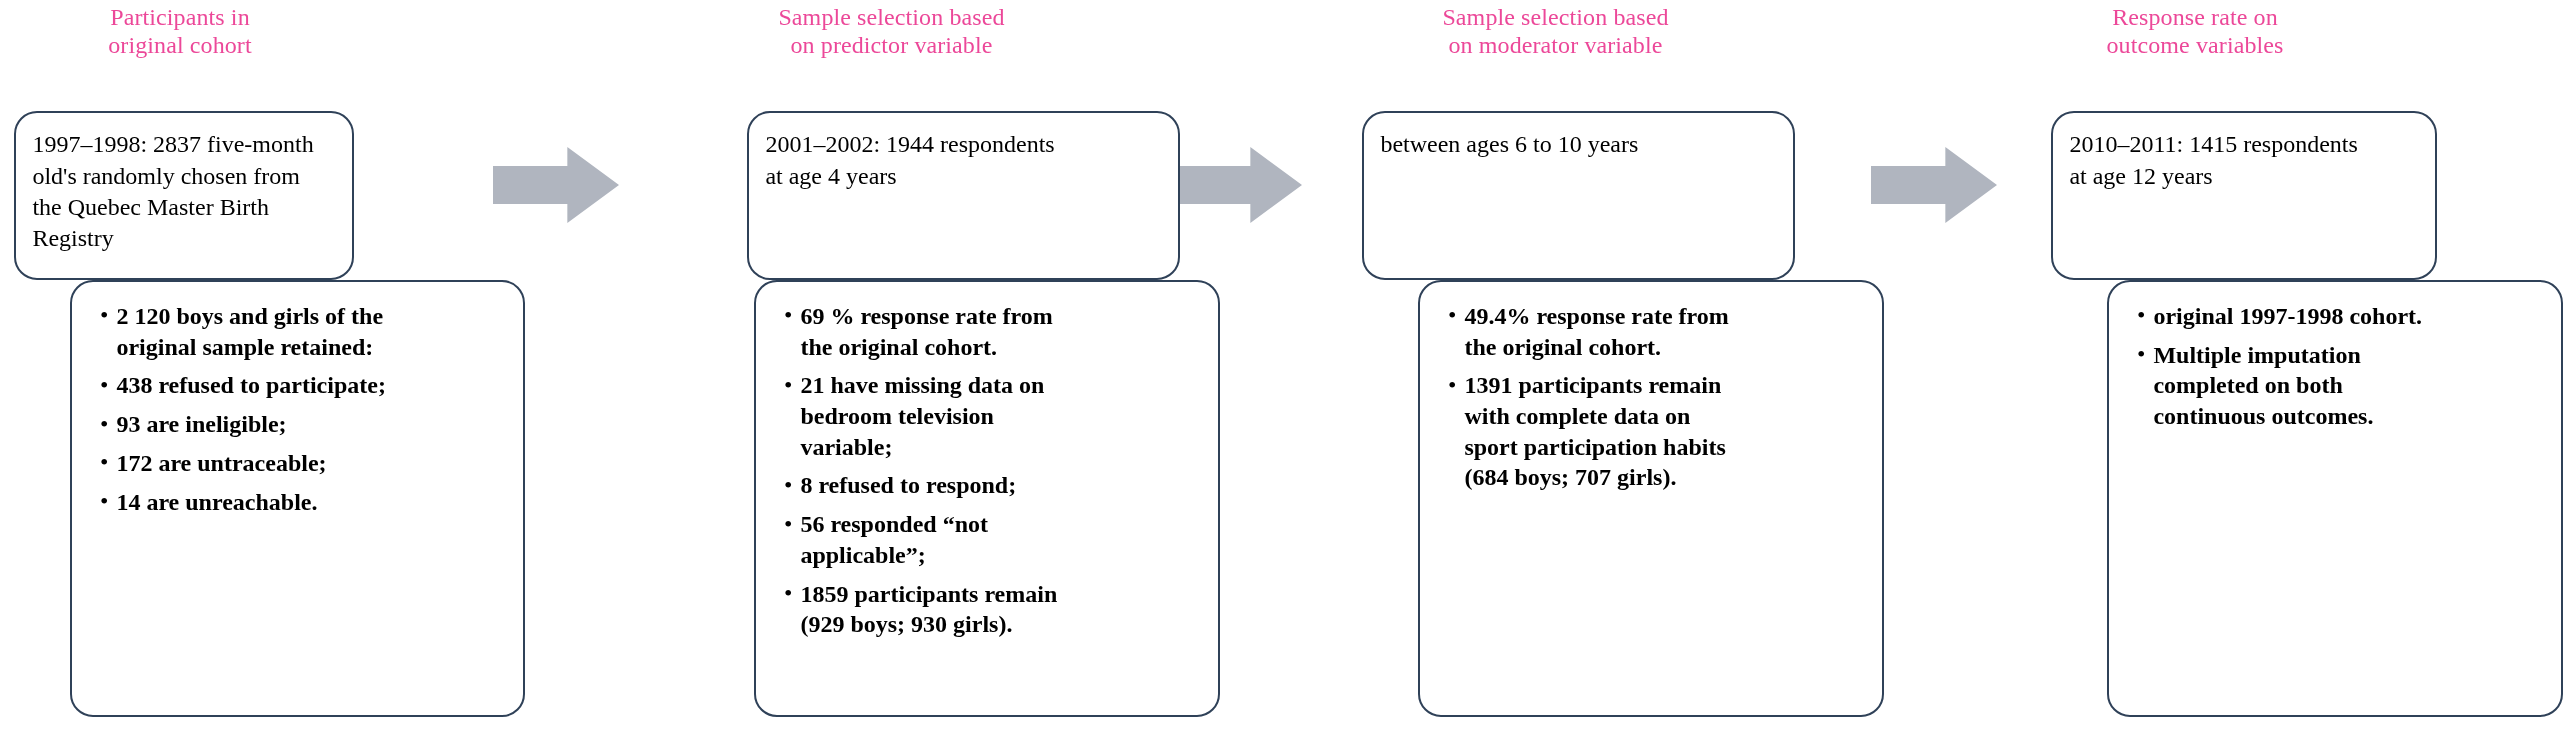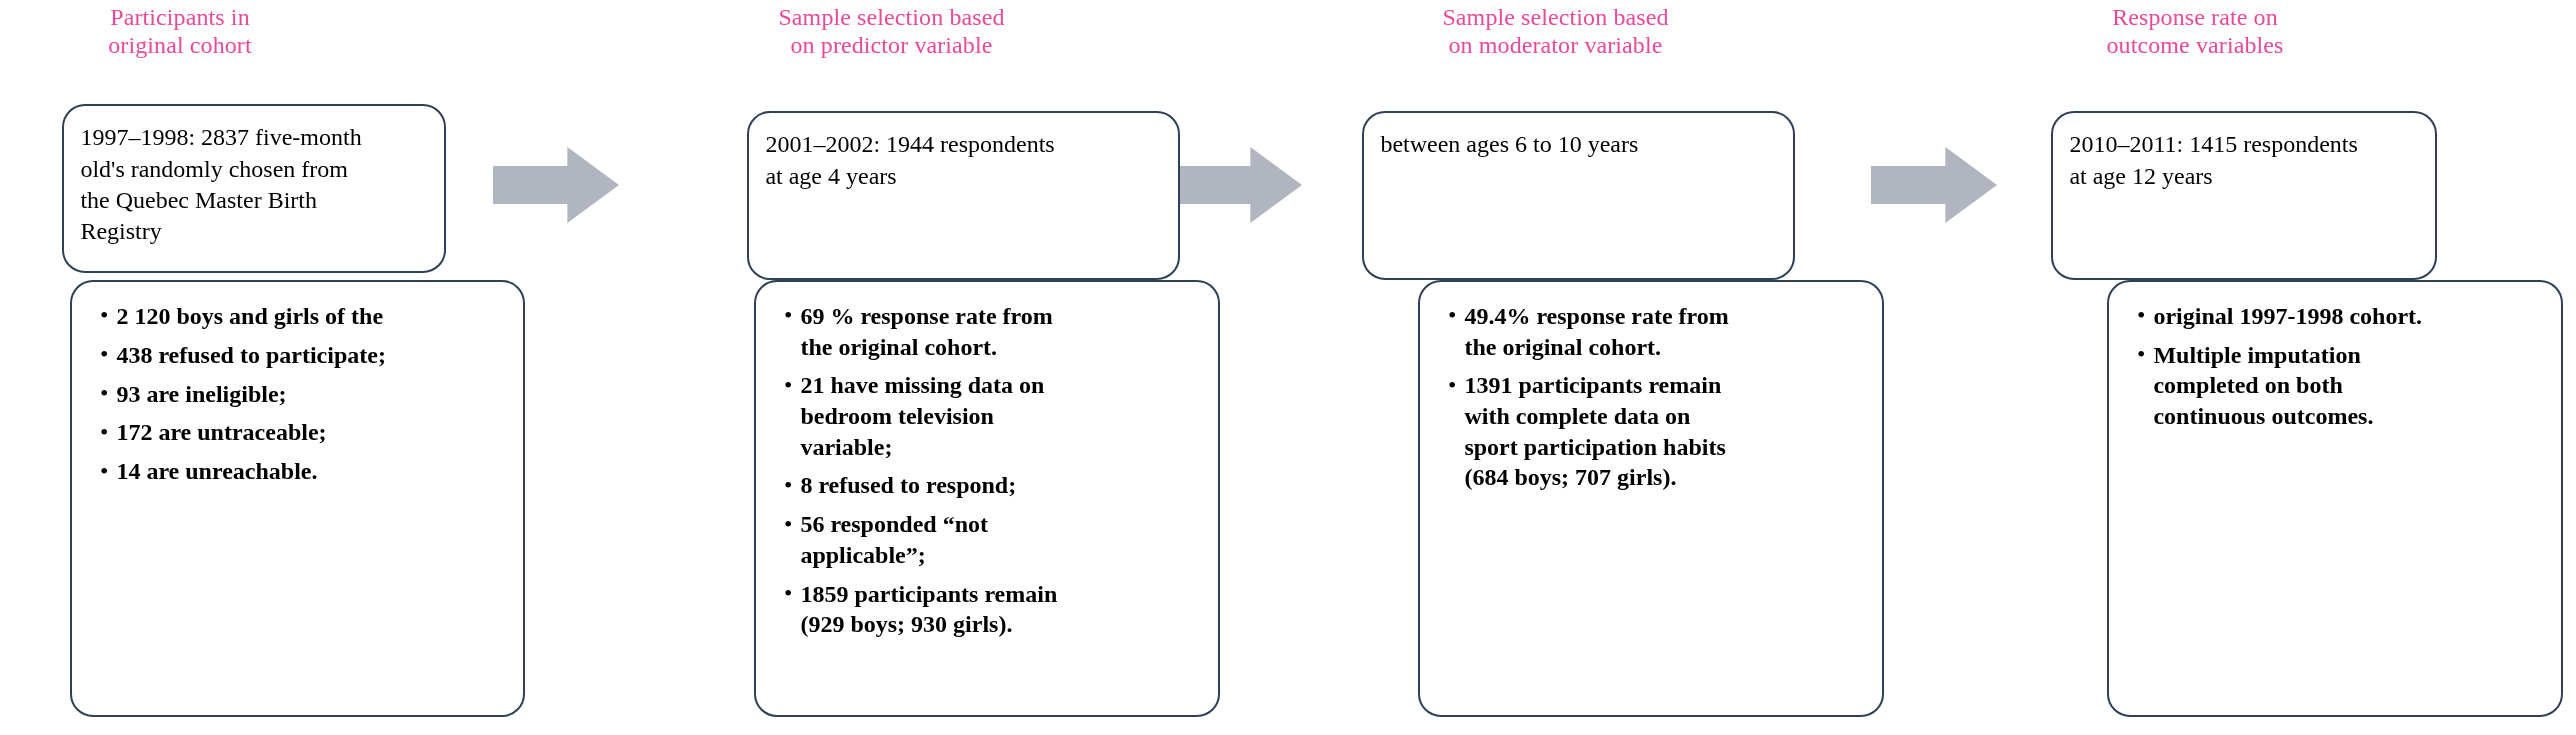--- a/index.html
+++ b/index.html
@@ -37,35 +37,36 @@
 </head>
 <body>
 
 <div class="stage">
 
   <div class="col-header" style="left:0px;top:3.8px;width:360px;">
     <span class="hl">Participants in</span>
     <span class="hl">original cohort</span>
   </div>
 
-  <div class="rbox upper" style="left:14px;top:104px;width:384px;height:169px;margin-left:48px;">
+  <div class="rbox upper" style="left:14px;top:111px;width:340px;height:169px;">
     <div class="box-text">
       <span class="tl">1997–1998: 2837 five-month</span>
       <span class="tl">old's randomly chosen from</span>
       <span class="tl">the Quebec Master Birth</span>
       <span class="tl">Registry</span>
     </div>
   </div>
 
   <div class="rbox lower" style="left:70px;top:280px;width:455px;height:437px;">
     <ul class="blist">
       <li>
         <span class="bullet">•</span>
         <span class="btxt">
           <span class="tl">2 120 boys and girls of the</span>
+          <span class="tl">original sample retained:</span>
         </span>
       </li>
       <li>
         <span class="bullet">•</span>
         <span class="btxt">
           <span class="tl">438 refused to participate;</span>
         </span>
       </li>
       <li>
         <span class="bullet">•</span>

